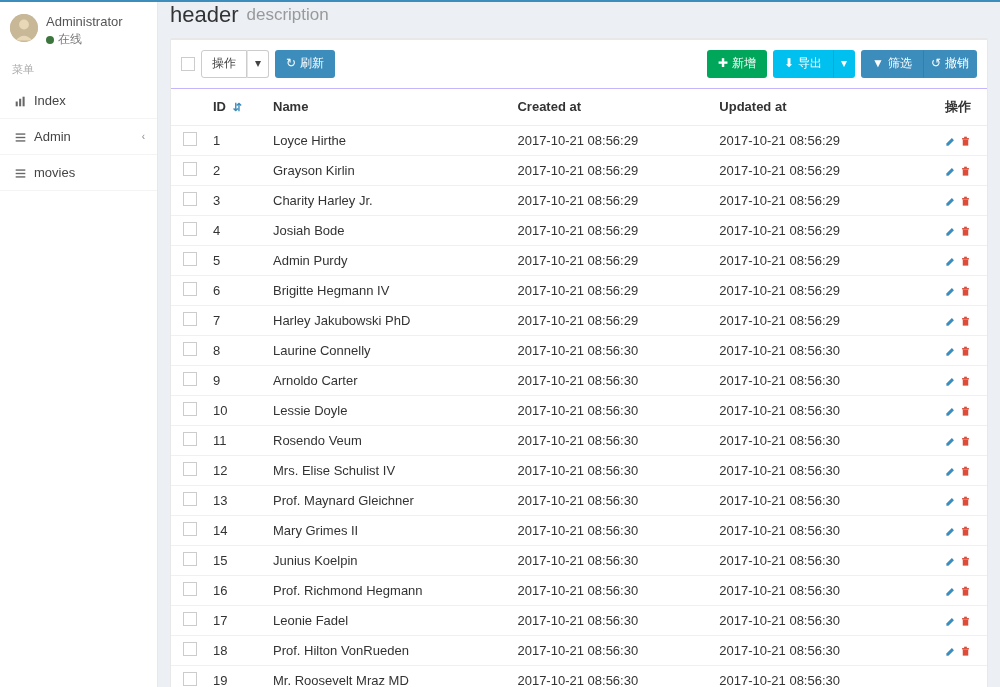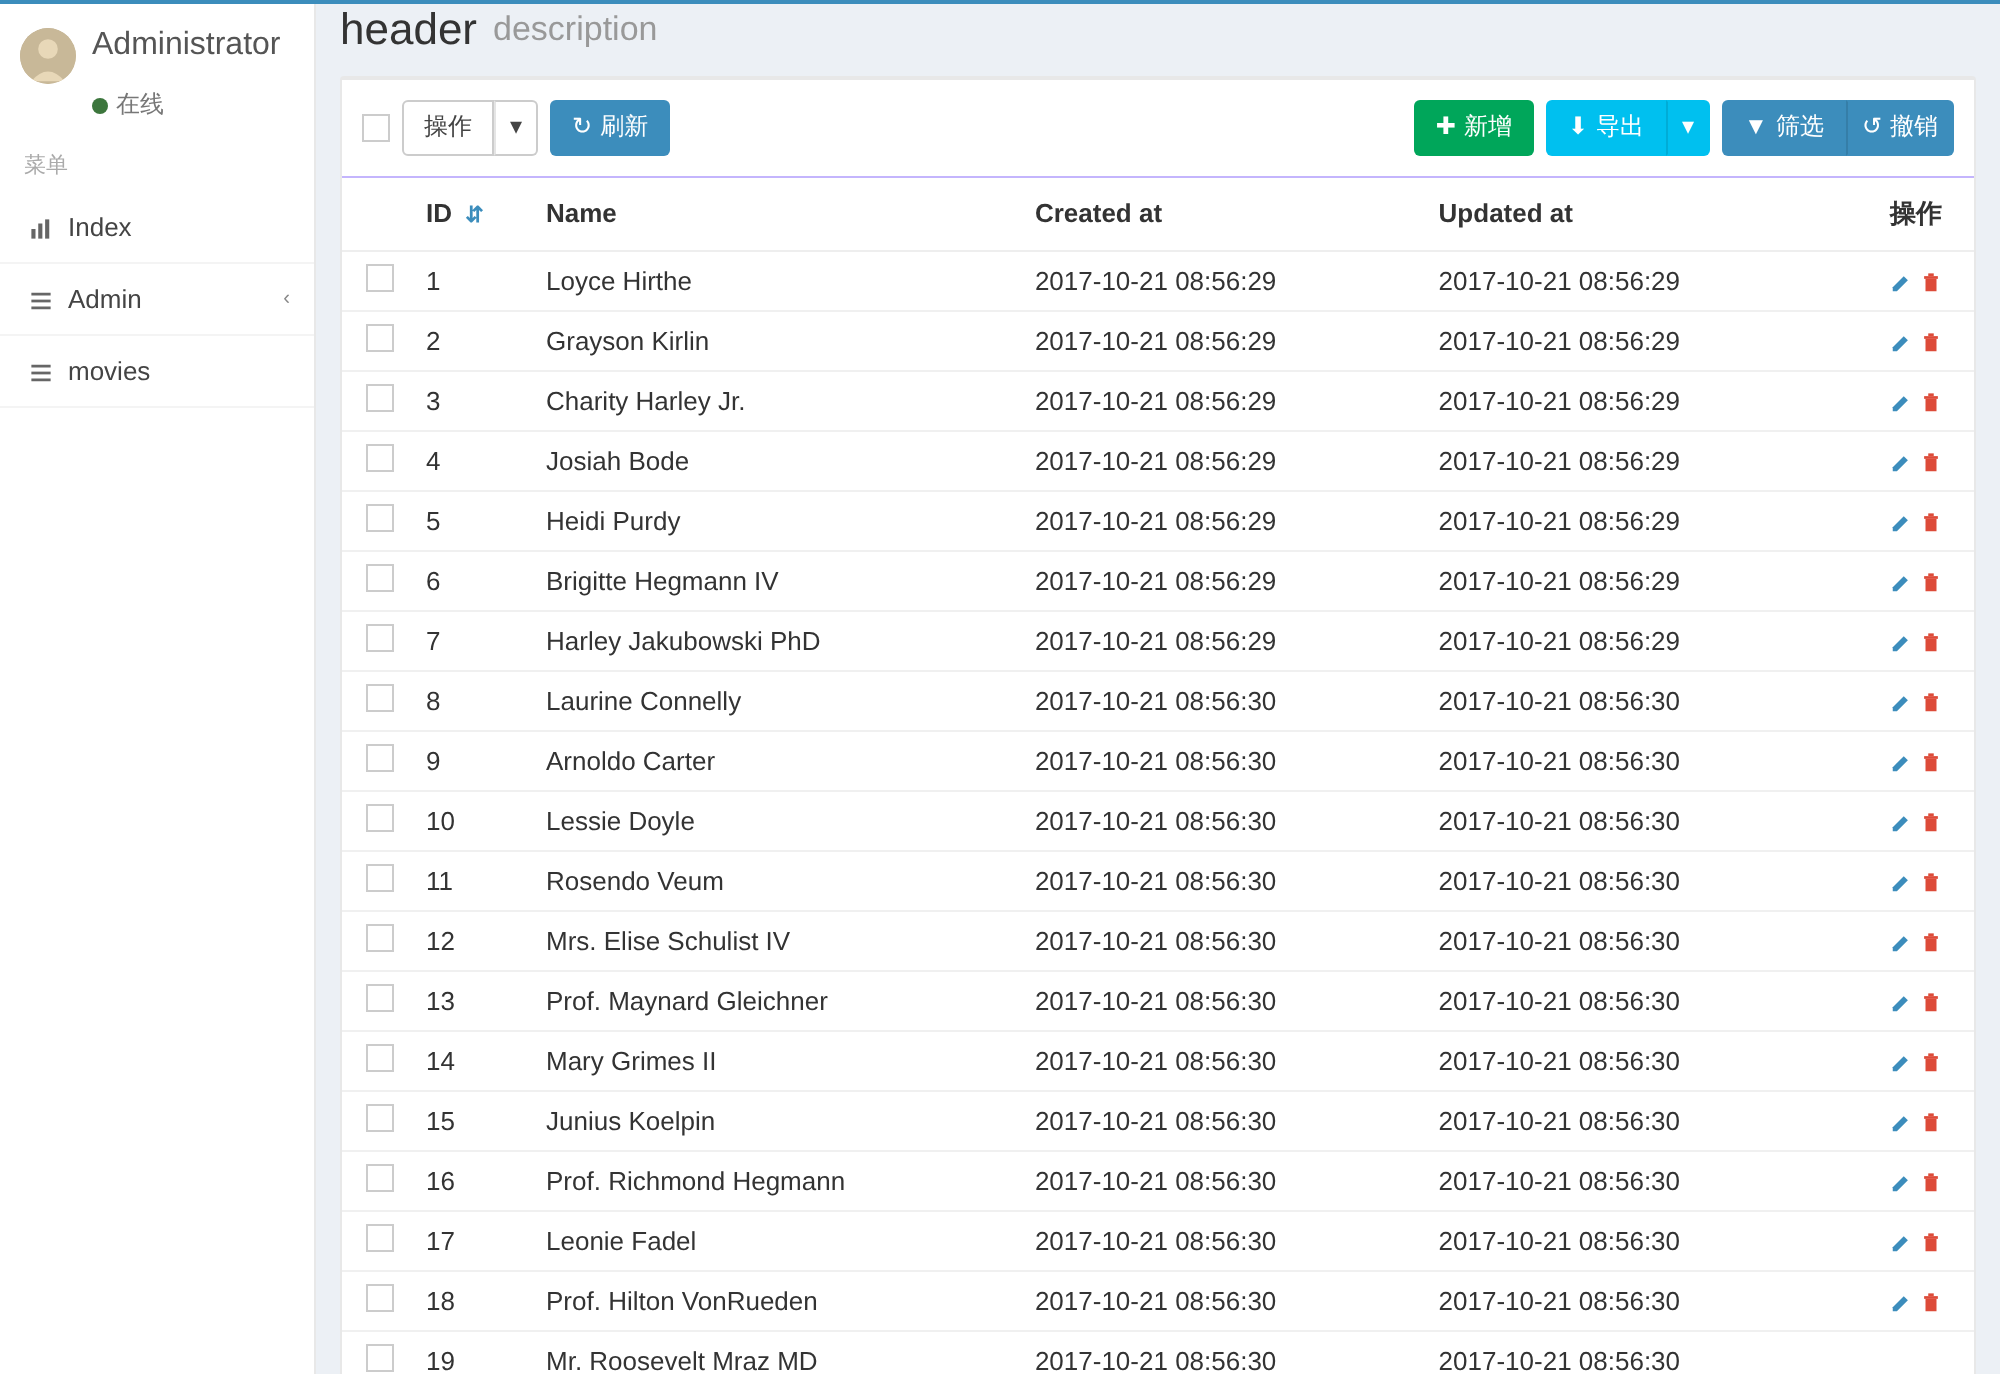--- a/index.html
+++ b/index.html
@@ -2,22 +2,22 @@
 <html><head>
 <meta charset="utf-8">
 <style>
 * { box-sizing: border-box; margin: 0; padding: 0; }
 body { font-family: "Helvetica Neue", Helvetica, Arial, sans-serif; font-size: 13px; background: #ecf0f5; color: #333; }
 .wrapper { display: flex; min-height: 687px; border-top: 2px solid #3c8dbc; }
 .sidebar { width: 158px; background: #fff; border-right: 1px solid #e8e8e8; }
 .user-panel { padding: 12px 10px 8px 10px; display: flex; align-items: flex-start; gap: 8px; }
 .avatar { width: 28px; height: 28px; border-radius: 50%; background: linear-gradient(135deg, #b8a88a 0%, #d4c4a4 100%); flex-shrink: 0; display:flex; align-items:center; justify-content:center; overflow:hidden;}
 .avatar svg { width:100%; height:100%; }
-.user-info .name { font-size: 16px; color: #555; font-weight: 500; }
-.user-info .status { font-size: 12px; color: #777; margin-top: 12px; display:flex; align-items:center; gap:4px;}
+.user-info .name { font-size: 13px; color: #555; font-weight: 500; }
+.user-info .status { font-size: 12px; color: #777; margin-top: 2px; display:flex; align-items:center; gap:4px;}
 .status-dot { width:8px; height:8px; border-radius:50%; background:#3c763d; display:inline-block;}
 .menu-header { padding: 6px 12px; font-size: 11px; color: #aaa; }
 .menu-item { display:flex; align-items:center; gap:8px; padding: 10px 12px; font-size: 13px; color:#444; cursor:pointer; border-bottom:1px solid #f4f4f4; position:relative;text-align:right;}
 .menu-item .caret { position:absolute; right:12px; font-size:10px; color:#888;}
 .menu-icon { width:14px; display:inline-block; color:#666;}
 
 .main { flex:1; padding: 0 12px 12px 12px; }
 .content-header { padding: 0 0 10px 0; display:flex; align-items:center; gap:8px;}
 .content-header h1 { font-size: 22px; font-weight: 400; color:#333;}
 .content-header .desc { font-size: 17px; color:#999;}
@@ -224,21 +224,21 @@
                   <span class="icon-trash"><svg class="ico" viewBox="0 0 16 16">
                       <rect x="4" y="5" width="8" height="9" fill="currentColor"></rect>
                       <rect x="3" y="3" width="10" height="2" fill="currentColor"></rect>
                       <rect x="6" y="1" width="4" height="2" fill="currentColor"></rect>
                     </svg></span>
                 </span></td>
             </tr>
             <tr>
               <td class="chk-col"><span class="checkbox-cell"></span></td>
               <td class="id-col">5</td>
-              <td>Heidi Purdy</td>
+              <td>Admin Purdy</td>
               <td>2017-10-21 08:56:29</td>
               <td>2017-10-21 08:56:29</td>
               <td><span class="action-icons">
                   <span class="icon-edit"><svg class="ico" viewBox="0 0 16 16">
                       <path d="M2 11 L10 3 L13 6 L5 14 L2 14 Z" fill="currentColor"></path>
                     </svg></span>
                   <span class="icon-trash"><svg class="ico" viewBox="0 0 16 16">
                       <rect x="4" y="5" width="8" height="9" fill="currentColor"></rect>
                       <rect x="3" y="3" width="10" height="2" fill="currentColor"></rect>
                       <rect x="6" y="1" width="4" height="2" fill="currentColor"></rect>

